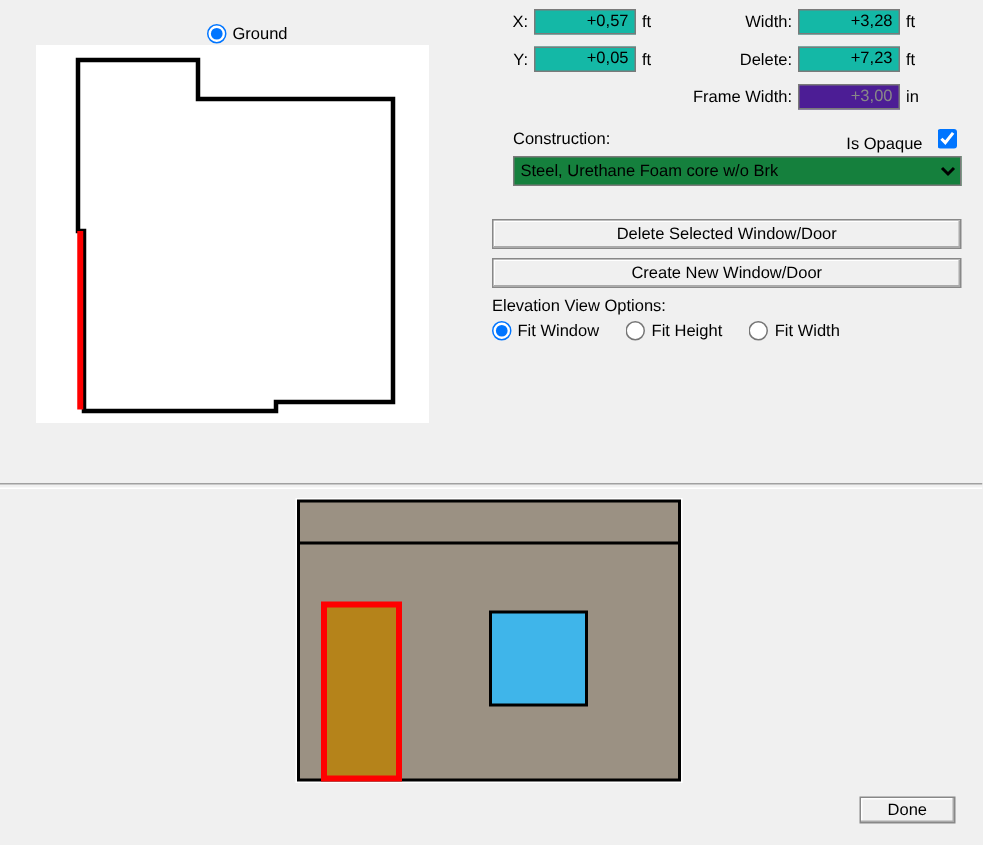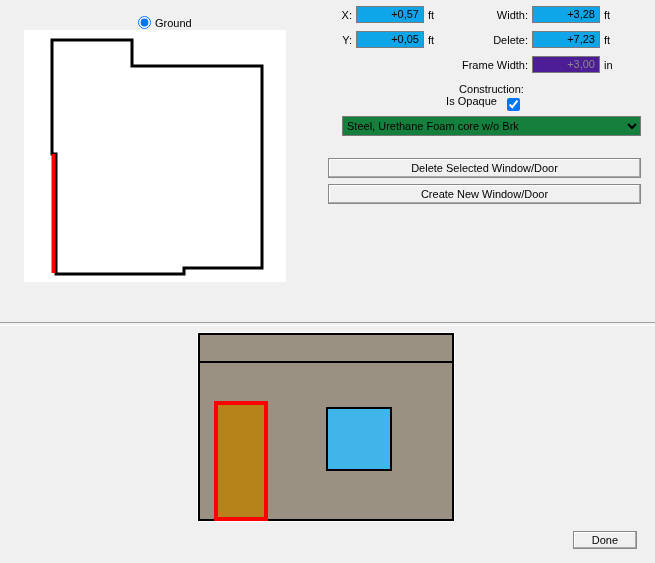--- a/index.html
+++ b/index.html
@@ -75,21 +75,21 @@
   .group-title {
     margin: 2px 0 6px 0;
   }
   .lbl-right {
     text-align: right;
     padding-right: 4px;
   }
   .num-input {
     font: inherit;
     border: 1px solid #7a7a7a;
-    background: #0ea5e9;
+    background: #14b8a6;
     height: 17px;
     line-height: 17px;
     padding: 0 4px;
     text-align: right;
     box-sizing: border-box;
   }
   .num-input.readonly {
     color: #888;
     background: #4c1d95;
   }
@@ -100,21 +100,21 @@
   .pos-grid {
     display: grid;
     grid-template-columns: 28px 68px 28px 80px 68px 22px;
     row-gap: 8px;
     align-items: center;
   }
   .pos-grid .unit, .pos-grid .lbl-right { white-space: nowrap; }
   .checkbox-row {
     display: flex;
     justify-content: flex-end;
-    align-items: flex-start;
+    align-items: flex-end;
     margin: 6px 0 2px 0;
   }
   .checkbox-row label { margin-right: 6px; }
   .select {
     width: 100%;
     font: inherit;
     border: 1px solid #7a7a7a;
     background: #15803d;
     height: 20px;
     box-sizing: border-box;
@@ -218,39 +218,56 @@
         <div></div>
           <div></div>
           <div></div>
         <div class="lbl-right">Frame Width:</div>
         <input class="num-input readonly" readonly="" value="+3,00" style="">
         <div class="unit">in</div>
       </div>
 
       <div style="height:10px"></div>
 
-      <div style="display:flex; align-items:center; justify-content:space-between;flex-direction:column;">
+      <div style="display:flex; align-items:center; justify-content:space-between;">
         <div style="margin-left:14px;">Construction:</div>
         <div class="checkbox-row" style="margin:0;">
           <label>Is Opaque</label>
           <input type="checkbox" checked="" style="">
         </div>
       </div>
 
       <div style="padding-left:14px; margin-top:2px;">
         <select class="select">
           <option selected="">Steel, Urethane Foam core w/o Brk</option>
         </select>
       </div>
 
       <div style="height:22px"></div>
 
       <button class="wide-btn">Delete Selected Window/Door</button>
       <button class="wide-btn">Create New Window/Door</button>
 
+      <div class="elev-opt-row">
+        <div>Elevation View Options:</div>
+        <div class="elev-radios">
+          <label>
+              <input type="radio" name="ev" checked="" style="">
+              <span>Fit Window</span>
+            </label>
+          <label>
+              <input type="radio" name="ev" style="">
+              <span>Fit Height</span>
+            </label>
+          <label>
+              <input type="radio" name="ev" style="">
+              <span>Fit Width</span>
+            </label>
+        </div>
+      </div>
     </div>
   </div>
 
   <div class="hsep"></div>
 
   <div class="elev-view">
     <svg width="258" height="190" viewBox="0 0 258 190">
 
       <rect x="2" y="2" width="254" height="186" fill="#9b9183" stroke="#000" stroke-width="2"></rect>
 

